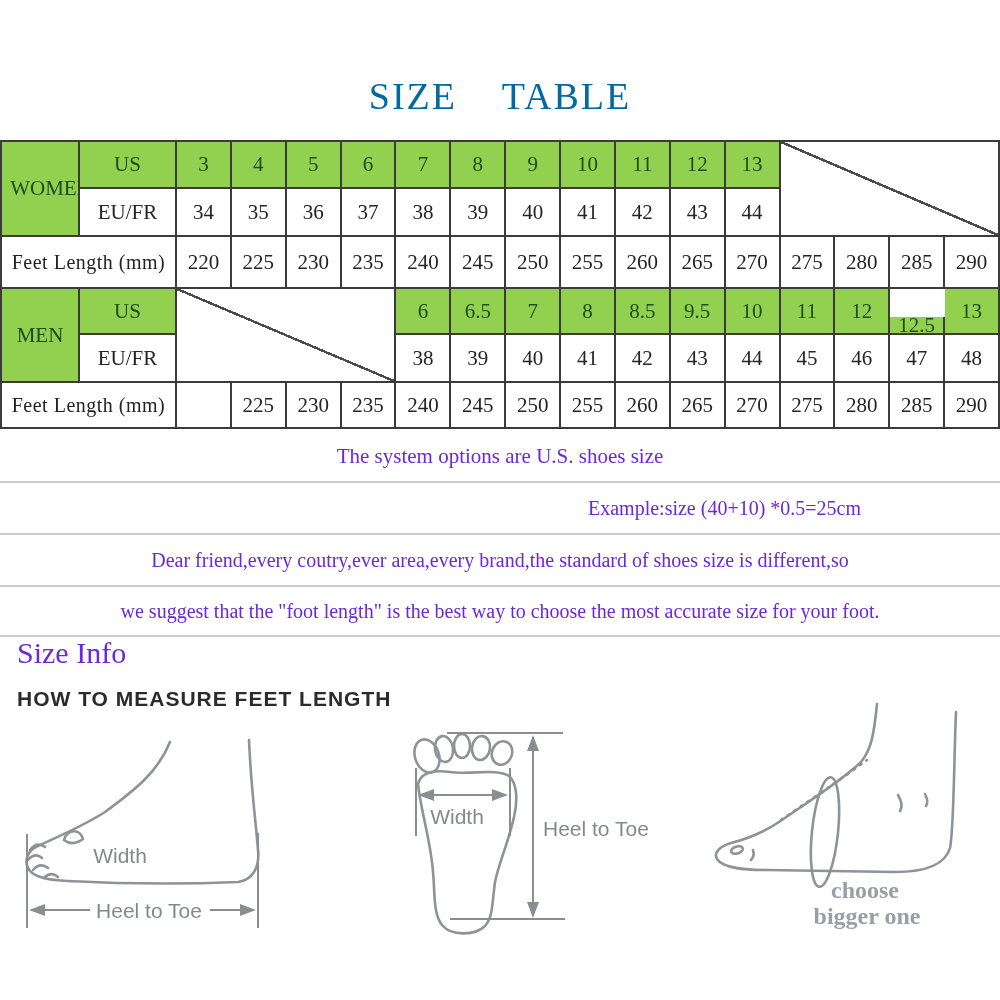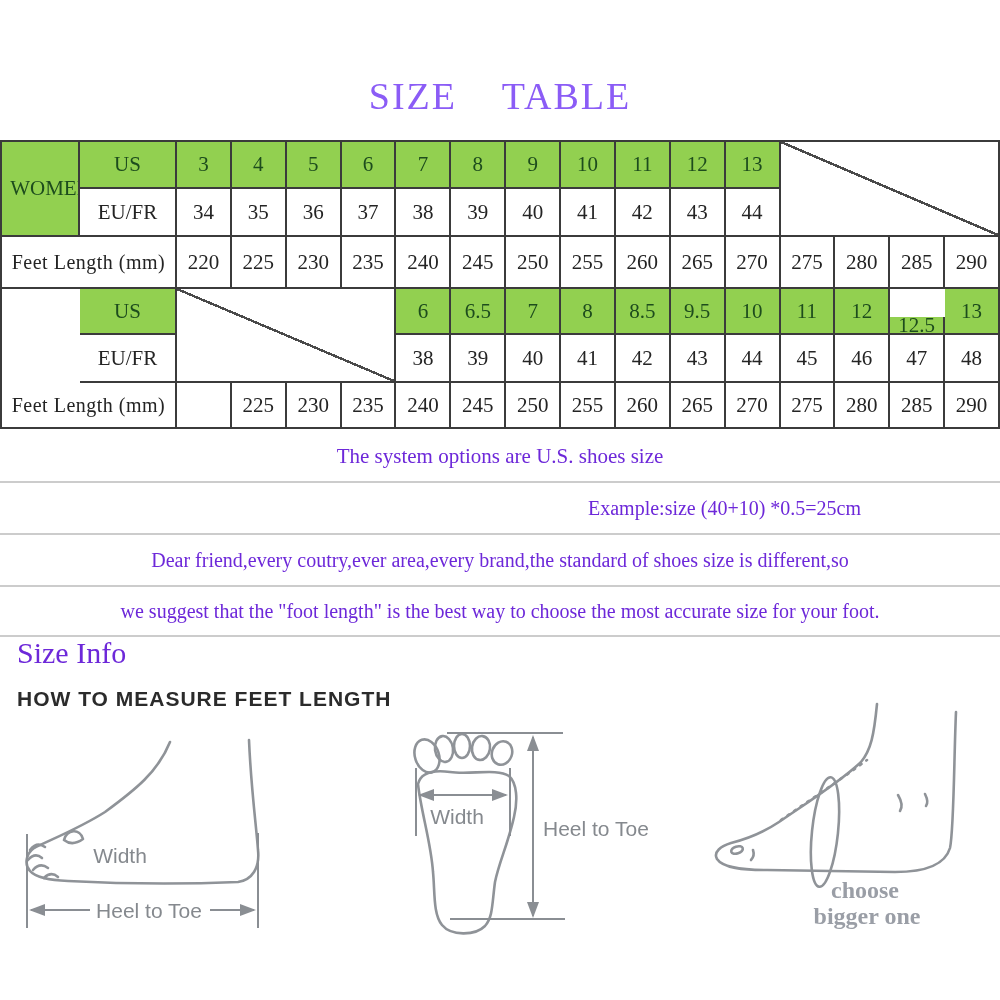--- a/index.html
+++ b/index.html
@@ -10,21 +10,21 @@
     --ink:#1e1e1e;
   }
   html,body{margin:0;padding:0;background:#ffffff;}
   .canvas{
     position:relative;width:1000px;height:1000px;background:#ffffff;overflow:hidden;
     font-family:"Liberation Serif","DejaVu Serif",serif;color:var(--ink);
   }
   
   .page-title{
     position:absolute;top:74px;left:0;width:1000px;text-align:center;
-    font-size:38px;color:#8b5cf6;letter-spacing:2px;word-spacing:34px;font-weight:400;
+    font-size:38px;color:#0369a1;letter-spacing:2px;word-spacing:34px;font-weight:400;
   }
   
   .size-grid{
     position:absolute;top:140px;left:0;width:1000px;box-sizing:border-box;
     display:grid;
     grid-template-columns:78px 97px repeat(15,1fr);
     grid-template-rows:47px 48px 52px 46px 48px 46px;
     border-top:2px solid var(--bd);border-left:2px solid var(--bd);
     font-size:21px;
   }
@@ -134,20 +134,21 @@
       <div class="sg-cell" style="grid-area: 3 / 8 / span 1 / span 1;">245</div>
       <div class="sg-cell" style="grid-area: 3 / 9 / span 1 / span 1;">250</div>
       <div class="sg-cell" style="grid-area: 3 / 10 / span 1 / span 1;">255</div>
       <div class="sg-cell" style="grid-area: 3 / 11 / span 1 / span 1;">260</div>
       <div class="sg-cell" style="grid-area: 3 / 12 / span 1 / span 1;">265</div>
       <div class="sg-cell" style="grid-area: 3 / 13 / span 1 / span 1;">270</div>
       <div class="sg-cell" style="grid-area: 3 / 14 / span 1 / span 1;">275</div>
       <div class="sg-cell" style="grid-area: 3 / 15 / span 1 / span 1;">280</div>
       <div class="sg-cell" style="grid-area: 3 / 16 / span 1 / span 1;">285</div>
       <div class="sg-cell" style="grid-area: 3 / 17 / span 1 / span 1;">290</div>
+      <div class="sg-cell green" style="grid-area: 4 / 1 / span 2 / span 1;">MEN</div>
       <div class="sg-cell green" style="grid-area: 4 / 2 / span 1 / span 1;">US</div>
       <div class="sg-cell diag" style="grid-area: 4 / 3 / span 2 / span 4;"></div>
       <div class="sg-cell green" style="grid-area: 4 / 7 / span 1 / span 1;">6</div>
       <div class="sg-cell green" style="grid-area: 4 / 8 / span 1 / span 1;">6.5</div>
       <div class="sg-cell green" style="grid-area: 4 / 9 / span 1 / span 1;">7</div>
       <div class="sg-cell green" style="grid-area: 4 / 10 / span 1 / span 1;">8</div>
       <div class="sg-cell green" style="grid-area: 4 / 11 / span 1 / span 1;">8.5</div>
       <div class="sg-cell green" style="grid-area: 4 / 12 / span 1 / span 1;">9.5</div>
       <div class="sg-cell green" style="grid-area: 4 / 13 / span 1 / span 1;">10</div>
       <div class="sg-cell green" style="grid-area: 4 / 14 / span 1 / span 1;">11</div>

